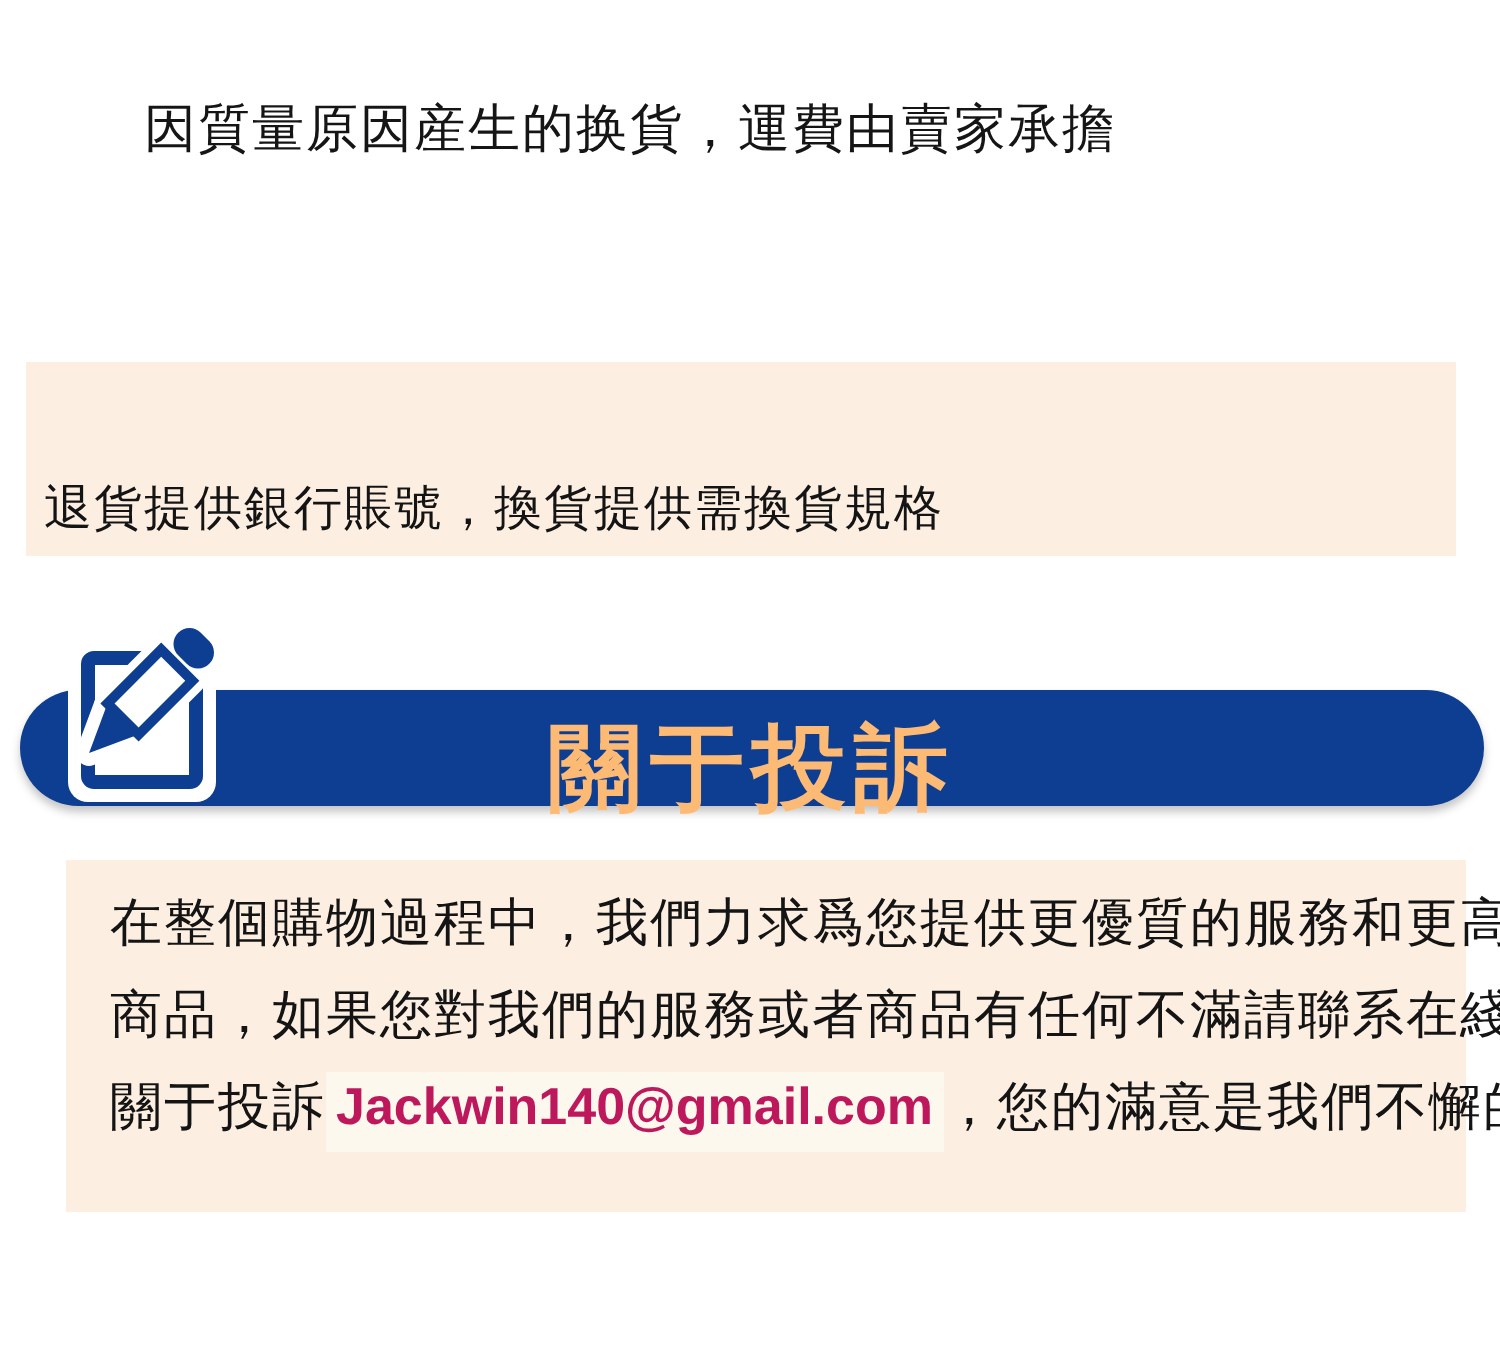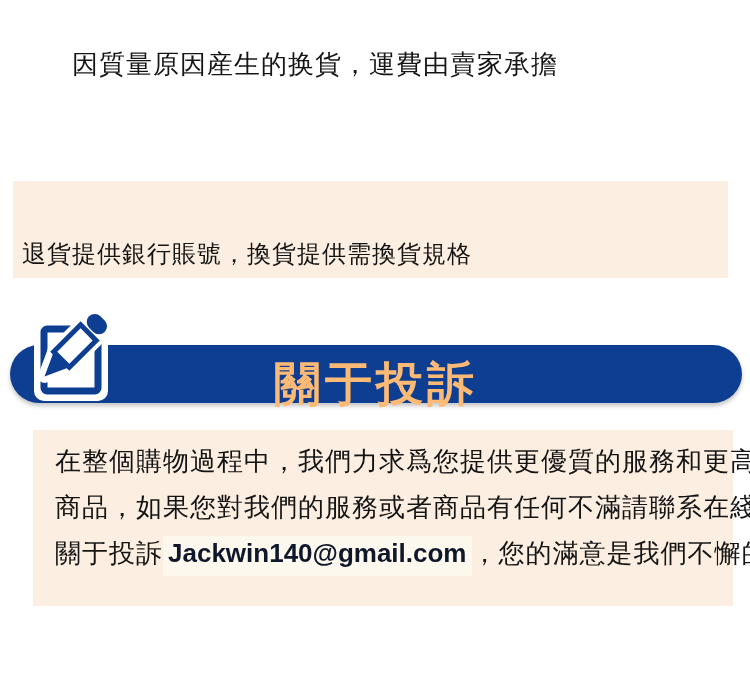--- a/index.html
+++ b/index.html
@@ -56,21 +56,21 @@
     left:33px;top:430px;width:700px;height:176px;
   }
   .complaint-line{
     position:absolute;left:22px;
     font-size:26px;color:#141414;letter-spacing:1px;white-space:nowrap;
   }
   .complaint-line-1{top:14px;}
   .complaint-line-2{top:60px;}
   .complaint-line-3{top:106px;}
   .email{
-    color:#0f172a;font-weight:bold;
+    color:#be185d;font-weight:bold;
     background:#fdf8ee;
     padding:2px 5px 8px 5px;
     font-family:"Liberation Sans","DejaVu Sans",sans-serif;
     letter-spacing:0;
   }
 </style>
 </head>
 <body>
 
 <div class="canvas">

